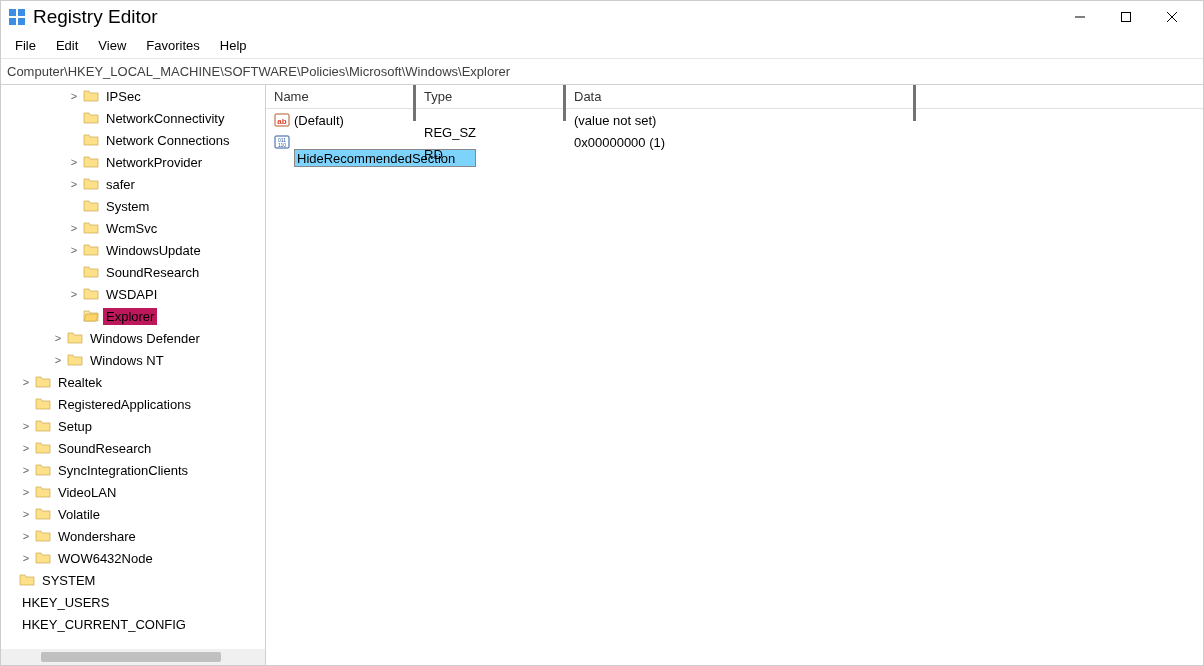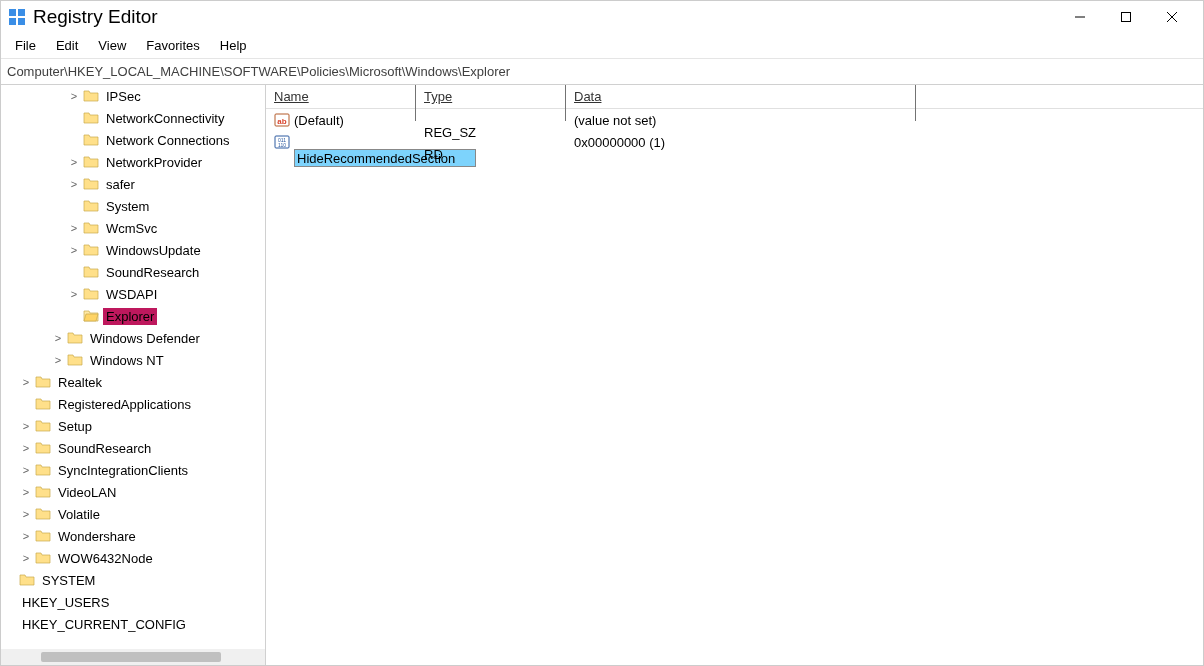--- a/index.html
+++ b/index.html
@@ -18,21 +18,21 @@
   
   .addressbar { height:26px; display:flex; align-items:center; padding:0 6px; border-bottom:1px solid #d0d0d0; font-size:13px; color:#404040; }
   
   .main { flex:1; display:flex; overflow:hidden; }
   .treepane { width:265px; border-right:1px solid #d0d0d0; overflow:hidden; position:relative; }
   .treebody { position:absolute; top:0; left:0; right:0; bottom:16px; overflow:hidden; }
   .tree-hscroll { position:absolute; left:0; right:0; bottom:0; height:16px; background:#f0f0f0; }
   .tree-hscroll .thumb { position:absolute; left:40px; top:3px; height:10px; width:180px; background:#c0c0c0; border-radius:2px; }
   .listpane { flex:1; display:flex; flex-direction:column; }
   .listheader { height:24px; display:flex; align-items:center; border-bottom:1px solid #e0e0e0; font-size:13px; color:#333; }
-  .listheader .col { padding:17px 8px; border-right:1px solid #737373;text-decoration:underline; }
+  .listheader .col { padding:17px 8px; border-right:3px solid #737373; }
   .col-name { width:150px; }
   .col-type { width:150px; }
   .col-data { width:350px; }
   .listrows { flex:1; }
   .row { height:22px; display:flex; align-items:center; font-size:13px; }
   .row .cell { padding:1px 8px; display:flex; align-items:center; }
   .row .cell.name { width:150px; }
   .row .cell.type { width:150px;margin-top:24px; }
   .row .cell.data { width:350px; }
   .valicon { width:16px; height:16px; margin-right:4px; flex:0 0 auto; }

